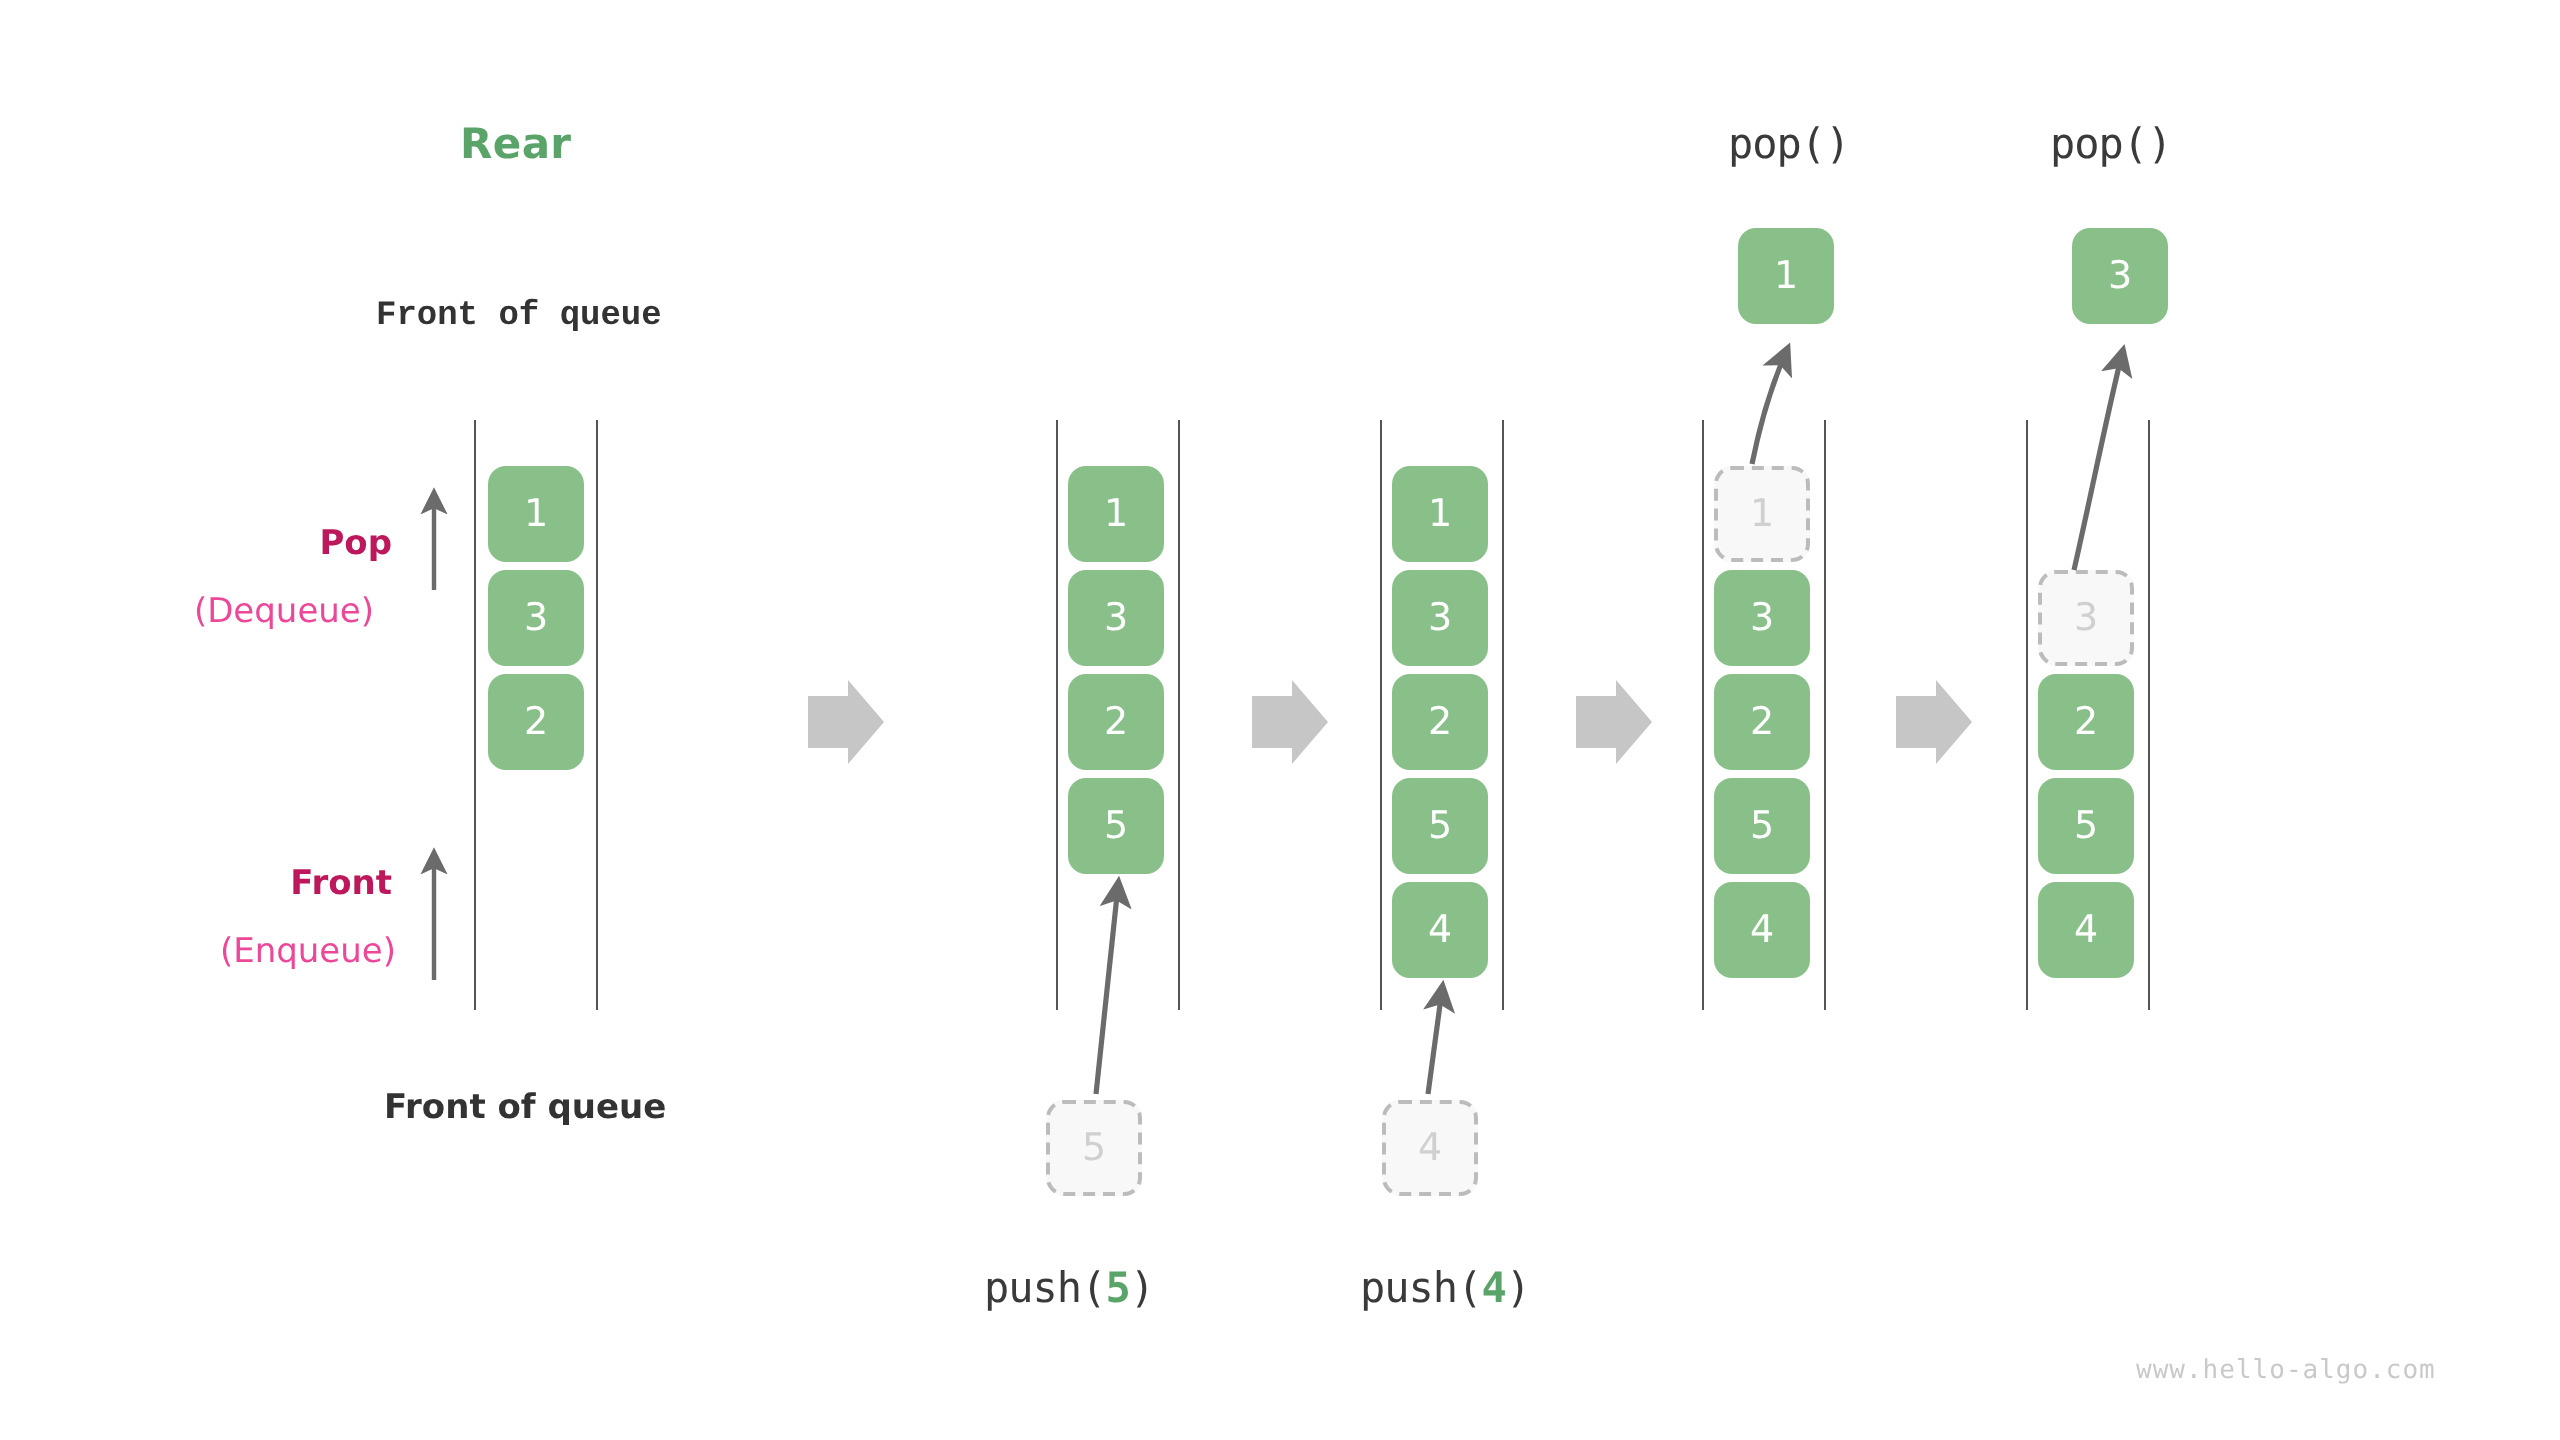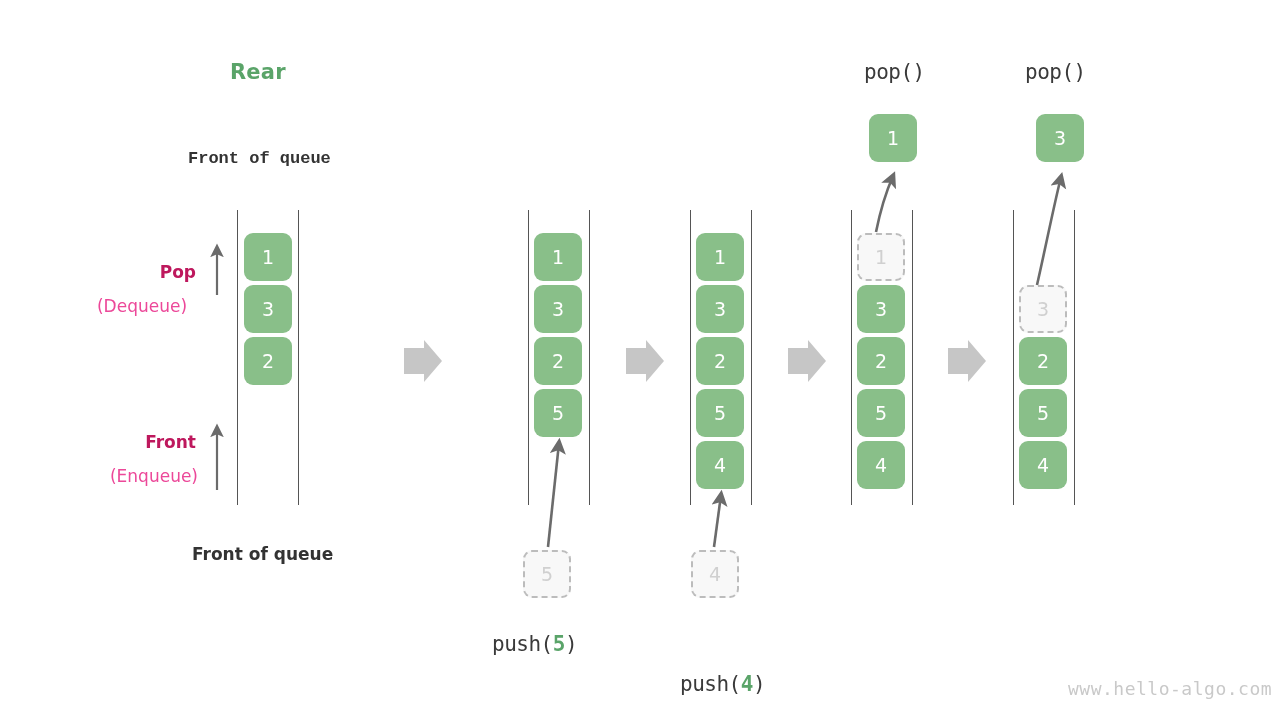--- a/index.html
+++ b/index.html
@@ -27,21 +27,21 @@
     font-size:17px;font-weight:normal;color:#ec4899;white-space:nowrap;
     text-align:center;
   }
   .code-label{
     font-family:"DejaVu Sans Mono","Liberation Mono",monospace;
     font-size:21px;color:#3a3a3a;white-space:nowrap;letter-spacing:-0.5px;
   }
   .code-label .num{color:#5aa469;font-weight:bold;}
   .watermark{
     font-family:"DejaVu Sans Mono","Liberation Mono",monospace;
-    font-size:18px;color:#c9c9c9;white-space:nowrap;letter-spacing:.5px;
+    font-size:13px;color:#c9c9c9;white-space:nowrap;letter-spacing:.5px;
   }
 
   
   .rail{
     position:absolute;width:1px;background:#555555;
   }
 
   
   .cell{
     position:absolute;width:48px;height:48px;border-radius:9px;
@@ -91,21 +91,21 @@
   <div class="abs code-label" style="left:492px;top:632px;"><span>push(</span><span class="num">5</span><span>)</span></div>
 
   <div class="abs rail" style="left:690px;top:210px;height:295px;"></div>
   <div class="abs rail" style="left:751px;top:210px;height:295px;"></div>
   <div class="cell" style="left:696px;top:233px;">1</div>
   <div class="cell" style="left:696px;top:285px;">3</div>
   <div class="cell" style="left:696px;top:337px;">2</div>
   <div class="cell" style="left:696px;top:389px;">5</div>
   <div class="cell" style="left:696px;top:441px;">4</div>
   <div class="cell ghost" style="left:691px;top:550px;">4</div>
-  <div class="abs code-label" style="left:680px;top:632px;margin-top:40px;"><span>push(</span><span class="num">4</span><span>)</span></div>
+  <div class="abs code-label" style="left:680px;top:632px;"><span>push(</span><span class="num">4</span><span>)</span></div>
 
   <div class="abs code-label" style="left:864px;top:60px;">pop()</div>
   <div class="cell" style="left:869px;top:114px;">1</div>
   <div class="abs rail" style="left:851px;top:210px;height:295px;"></div>
   <div class="abs rail" style="left:912px;top:210px;height:295px;"></div>
   <div class="cell ghost" style="left:857px;top:233px;">1</div>
   <div class="cell" style="left:857px;top:285px;">3</div>
   <div class="cell" style="left:857px;top:337px;">2</div>
   <div class="cell" style="left:857px;top:389px;">5</div>
   <div class="cell" style="left:857px;top:441px;">4</div>

